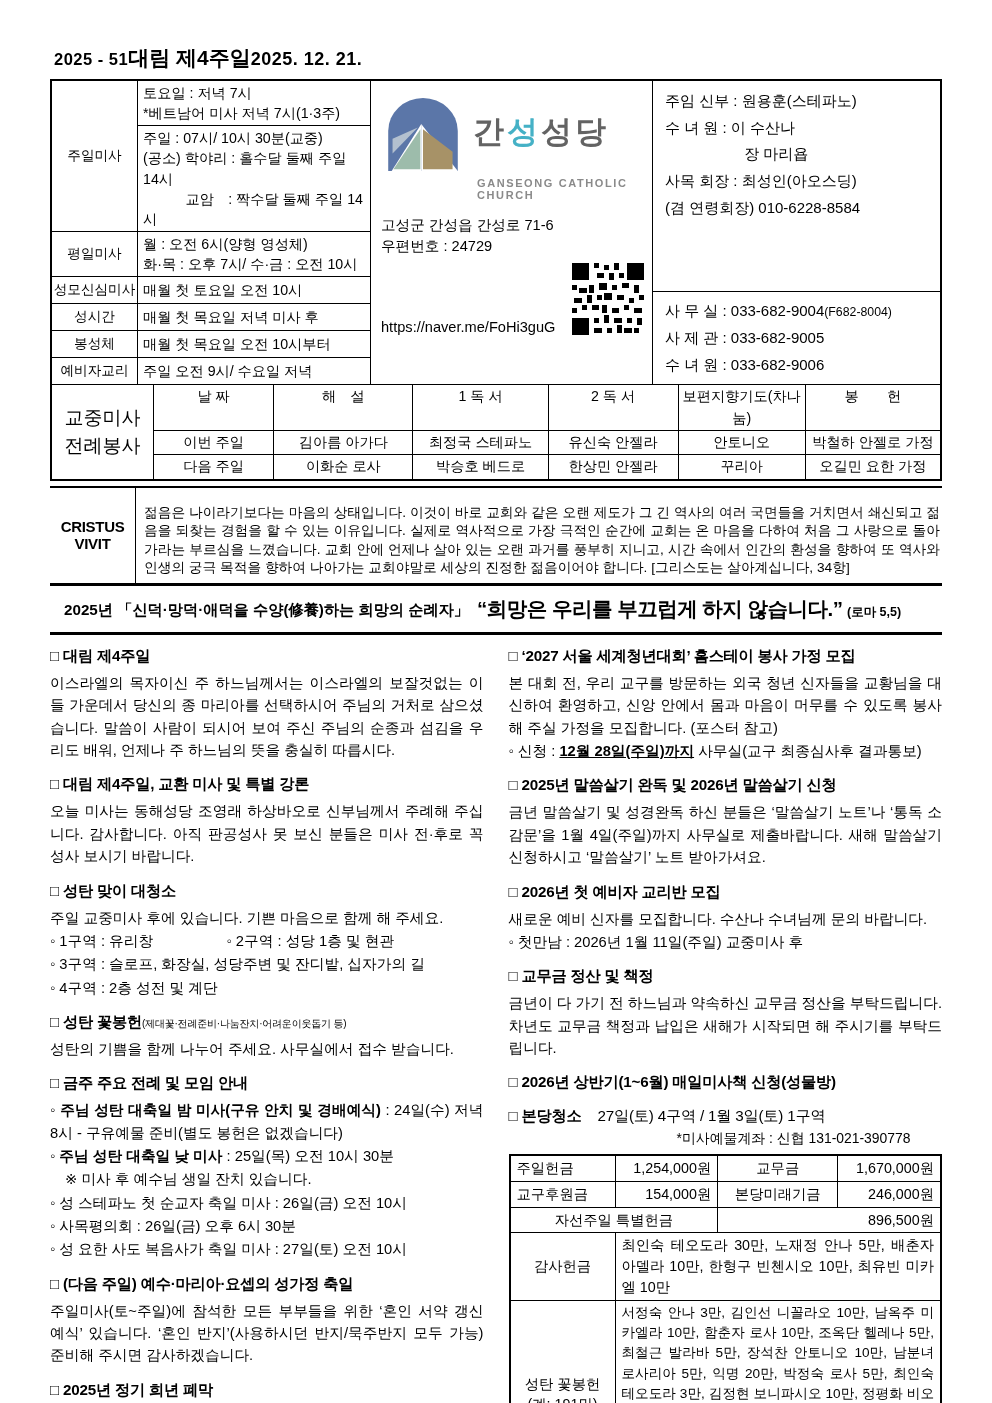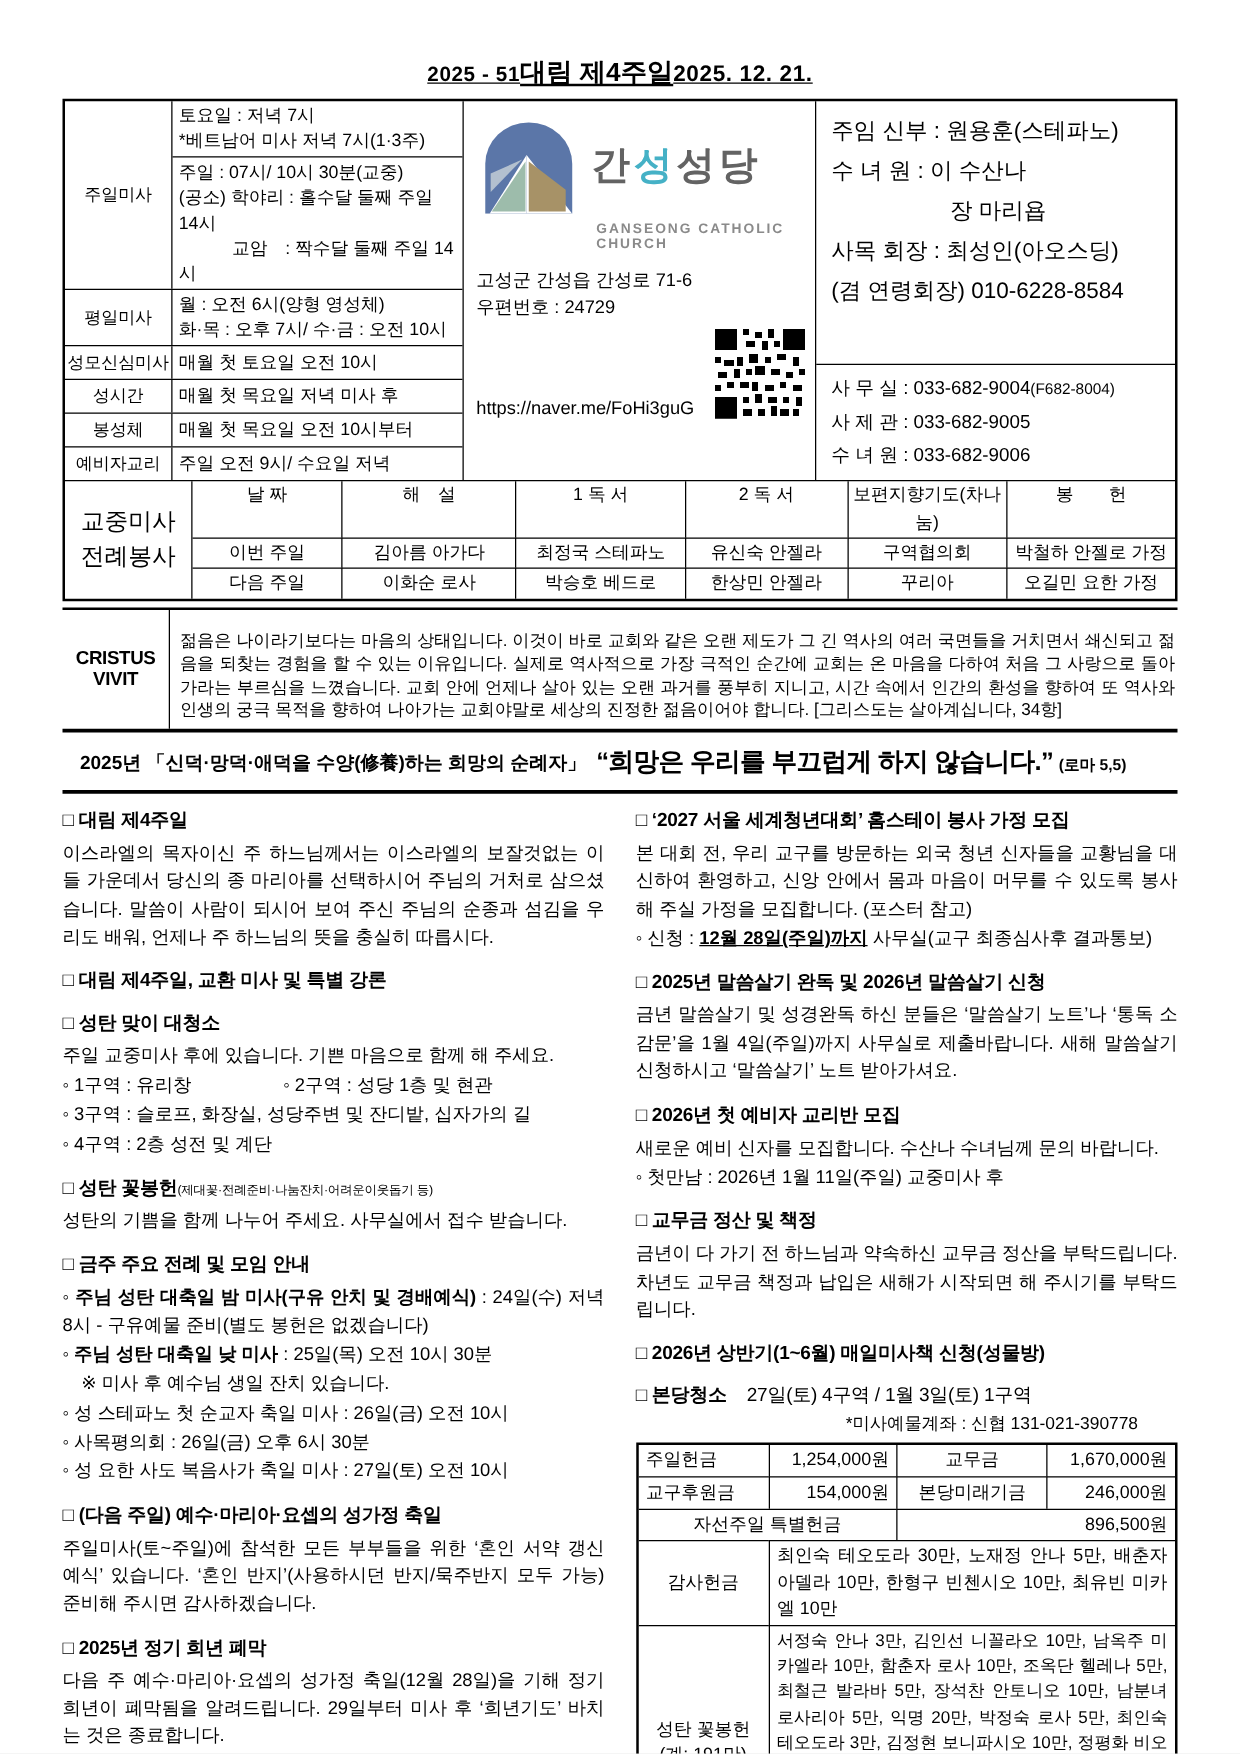--- a/index.html
+++ b/index.html
@@ -2,21 +2,21 @@
 <html lang="ko"><head>
 <meta charset="utf-8">
 <style>
   * { box-sizing: border-box; margin: 0; padding: 0; }
   html,body { background:#e8e8e8; }
   body { width:992px; height:1403px; margin:0 auto; overflow:hidden;
          font-family:"Liberation Sans","DejaVu Sans",sans-serif; color:#000; }
   .page { width:992px; height:1403px; background:#fff; padding:44px 50px 0 50px; overflow:hidden; }
 
   
-  .tophead { display:flex; justify-content:center; align-items:baseline; padding:0 4px 7px 4px;text-decoration:underline; }
+  .tophead { display:flex; justify-content:flex-start; align-items:baseline; padding:0 4px 7px 4px; }
   .issue { font-size:16.5px; font-weight:600; letter-spacing:.5px; }
   .title { font-size:21px; font-weight:800; }
   .hdate { font-size:18px; font-weight:700; letter-spacing:.5px; }
 
   .pl { white-space:pre-line; }
 
   
   .itable { border:2px solid #000; font-size:14.2px; }
   .banda { display:flex; }
   .ileft { width:318px; display:flex; flex-direction:column; }
@@ -33,21 +33,21 @@
   .imid { width:282px; border-left:1px solid #000; padding:8px 8px 6px 10px; display:flex; flex-direction:column; }
   .logorow { display:flex; align-items:center; gap:8px; margin-top:2px; }
   .wordmark { font-size:31px; font-weight:700; color:#636363; letter-spacing:3px; line-height:1; }
   .wordmark .teal { color:#45b1c6; }
   .logosub { font-size:11px; font-weight:700; letter-spacing:1.6px; color:#8a8a8a; margin:6px 0 0 96px; }
   .addr { font-size:14.6px; line-height:1.45; margin-top:14px; }
   .urlrow { display:flex; align-items:flex-end; justify-content:space-between; margin-top:6px; }
   .url { font-size:14.6px; }
 
   .iright { flex:1; border-left:1px solid #000; display:flex; flex-direction:column; }
-  .staff { flex:1; padding:7px 24px 6px 12px; font-size:18px; line-height:1.78; }
+  .staff { flex:1; padding:7px 24px 6px 12px; font-size:15px; line-height:1.78; }
   .phones { border-top:1px solid #000; padding:6px 6px 6px 12px; font-size:15px; line-height:1.78; }
   .small { font-size:12.3px; }
 
   .bandb { display:flex; border-top:1px solid #000; }
   .ilabel2 { width:102px; border-right:1px solid #000; display:flex; align-items:center; justify-content:center;
              text-align:center; font-size:19px; line-height:1.5; flex:none; }
   .lgrid { flex:1; display:grid; grid-template-columns:0.9fr 1.05fr 1.02fr 0.98fr 0.96fr 1.02fr; }
   .lc { border-left:1px solid #000; border-top:1px solid #000; text-align:center; padding:1px 3px;
         font-size:14.2px; line-height:1.5; }
   .lc.c1 { border-left:none; } .lc.r1 { border-top:none; }
@@ -229,21 +229,21 @@
         <div class="lc r1">해　설</div>
         <div class="lc r1">1 독 서</div>
         <div class="lc r1">2 독 서</div>
         <div class="lc r1">보편지향기도(차나눔)</div>
         <div class="lc r1">봉　　헌</div>
 
         <div class="lc c1">이번 주일</div>
         <div class="lc">김아름 아가다</div>
         <div class="lc">최정국 스테파노</div>
         <div class="lc">유신숙 안젤라</div>
-        <div class="lc">구역협의회</div>
+        <div class="lc">안토니오</div>
         <div class="lc">박철하 안젤로 가정</div>
 
         <div class="lc c1">다음 주일</div>
         <div class="lc">이화순 로사</div>
         <div class="lc">박승호 베드로</div>
         <div class="lc">한상민 안젤라</div>
         <div class="lc">꾸리아</div>
         <div class="lc">오길민 요한 가정</div>
       </div>
     </div>
@@ -260,20 +260,21 @@
     <span class="sright"><span class="squote">“희망은 우리를 부끄럽게 하지 않습니다.”</span> <span class="sref">(로마 5,5)</span></span>
   </section>
 
   <div class="cols">
 
     <div class="col">
       <h3 class="firsth">□ 대림 제4주일</h3>
       <p>이스라엘의 목자이신 주 하느님께서는 이스라엘의 보잘것없는 이들 가운데서 당신의 종 마리아를 선택하시어 주님의 거처로 삼으셨습니다. 말씀이 사람이 되시어 보여 주신 주님의 순종과 섬김을 우리도 배워, 언제나 주 하느님의 뜻을 충실히 따릅시다.</p>
 
       <h3>□ 대림 제4주일, 교환 미사 및 특별 강론</h3>
+      <p>오늘 미사는 동해성당 조영래 하상바오로 신부님께서 주례해 주십니다. 감사합니다. 아직 판공성사 못 보신 분들은 미사 전·후로 꼭 성사 보시기 바랍니다.</p>
 
       <h3>□ 성탄 맞이 대청소</h3>
       <p>주일 교중미사 후에 있습니다. 기쁜 마음으로 함께 해 주세요.</p>
       <p class="bullet">◦ 1구역 : 유리창　　　　　◦ 2구역 : 성당 1층 및 현관</p>
       <p class="bullet">◦ 3구역 : 슬로프, 화장실, 성당주변 및 잔디밭, 십자가의 길</p>
       <p class="bullet">◦ 4구역 : 2층 성전 및 계단</p>
 
       <h3><span>□ 성탄 꽃봉헌</span><span class="hreg">(제대꽃·전례준비·나눔잔치·어려운이웃돕기 등)</span></h3>
       <p>성탄의 기쁨을 함께 나누어 주세요. 사무실에서 접수 받습니다.</p>
 

